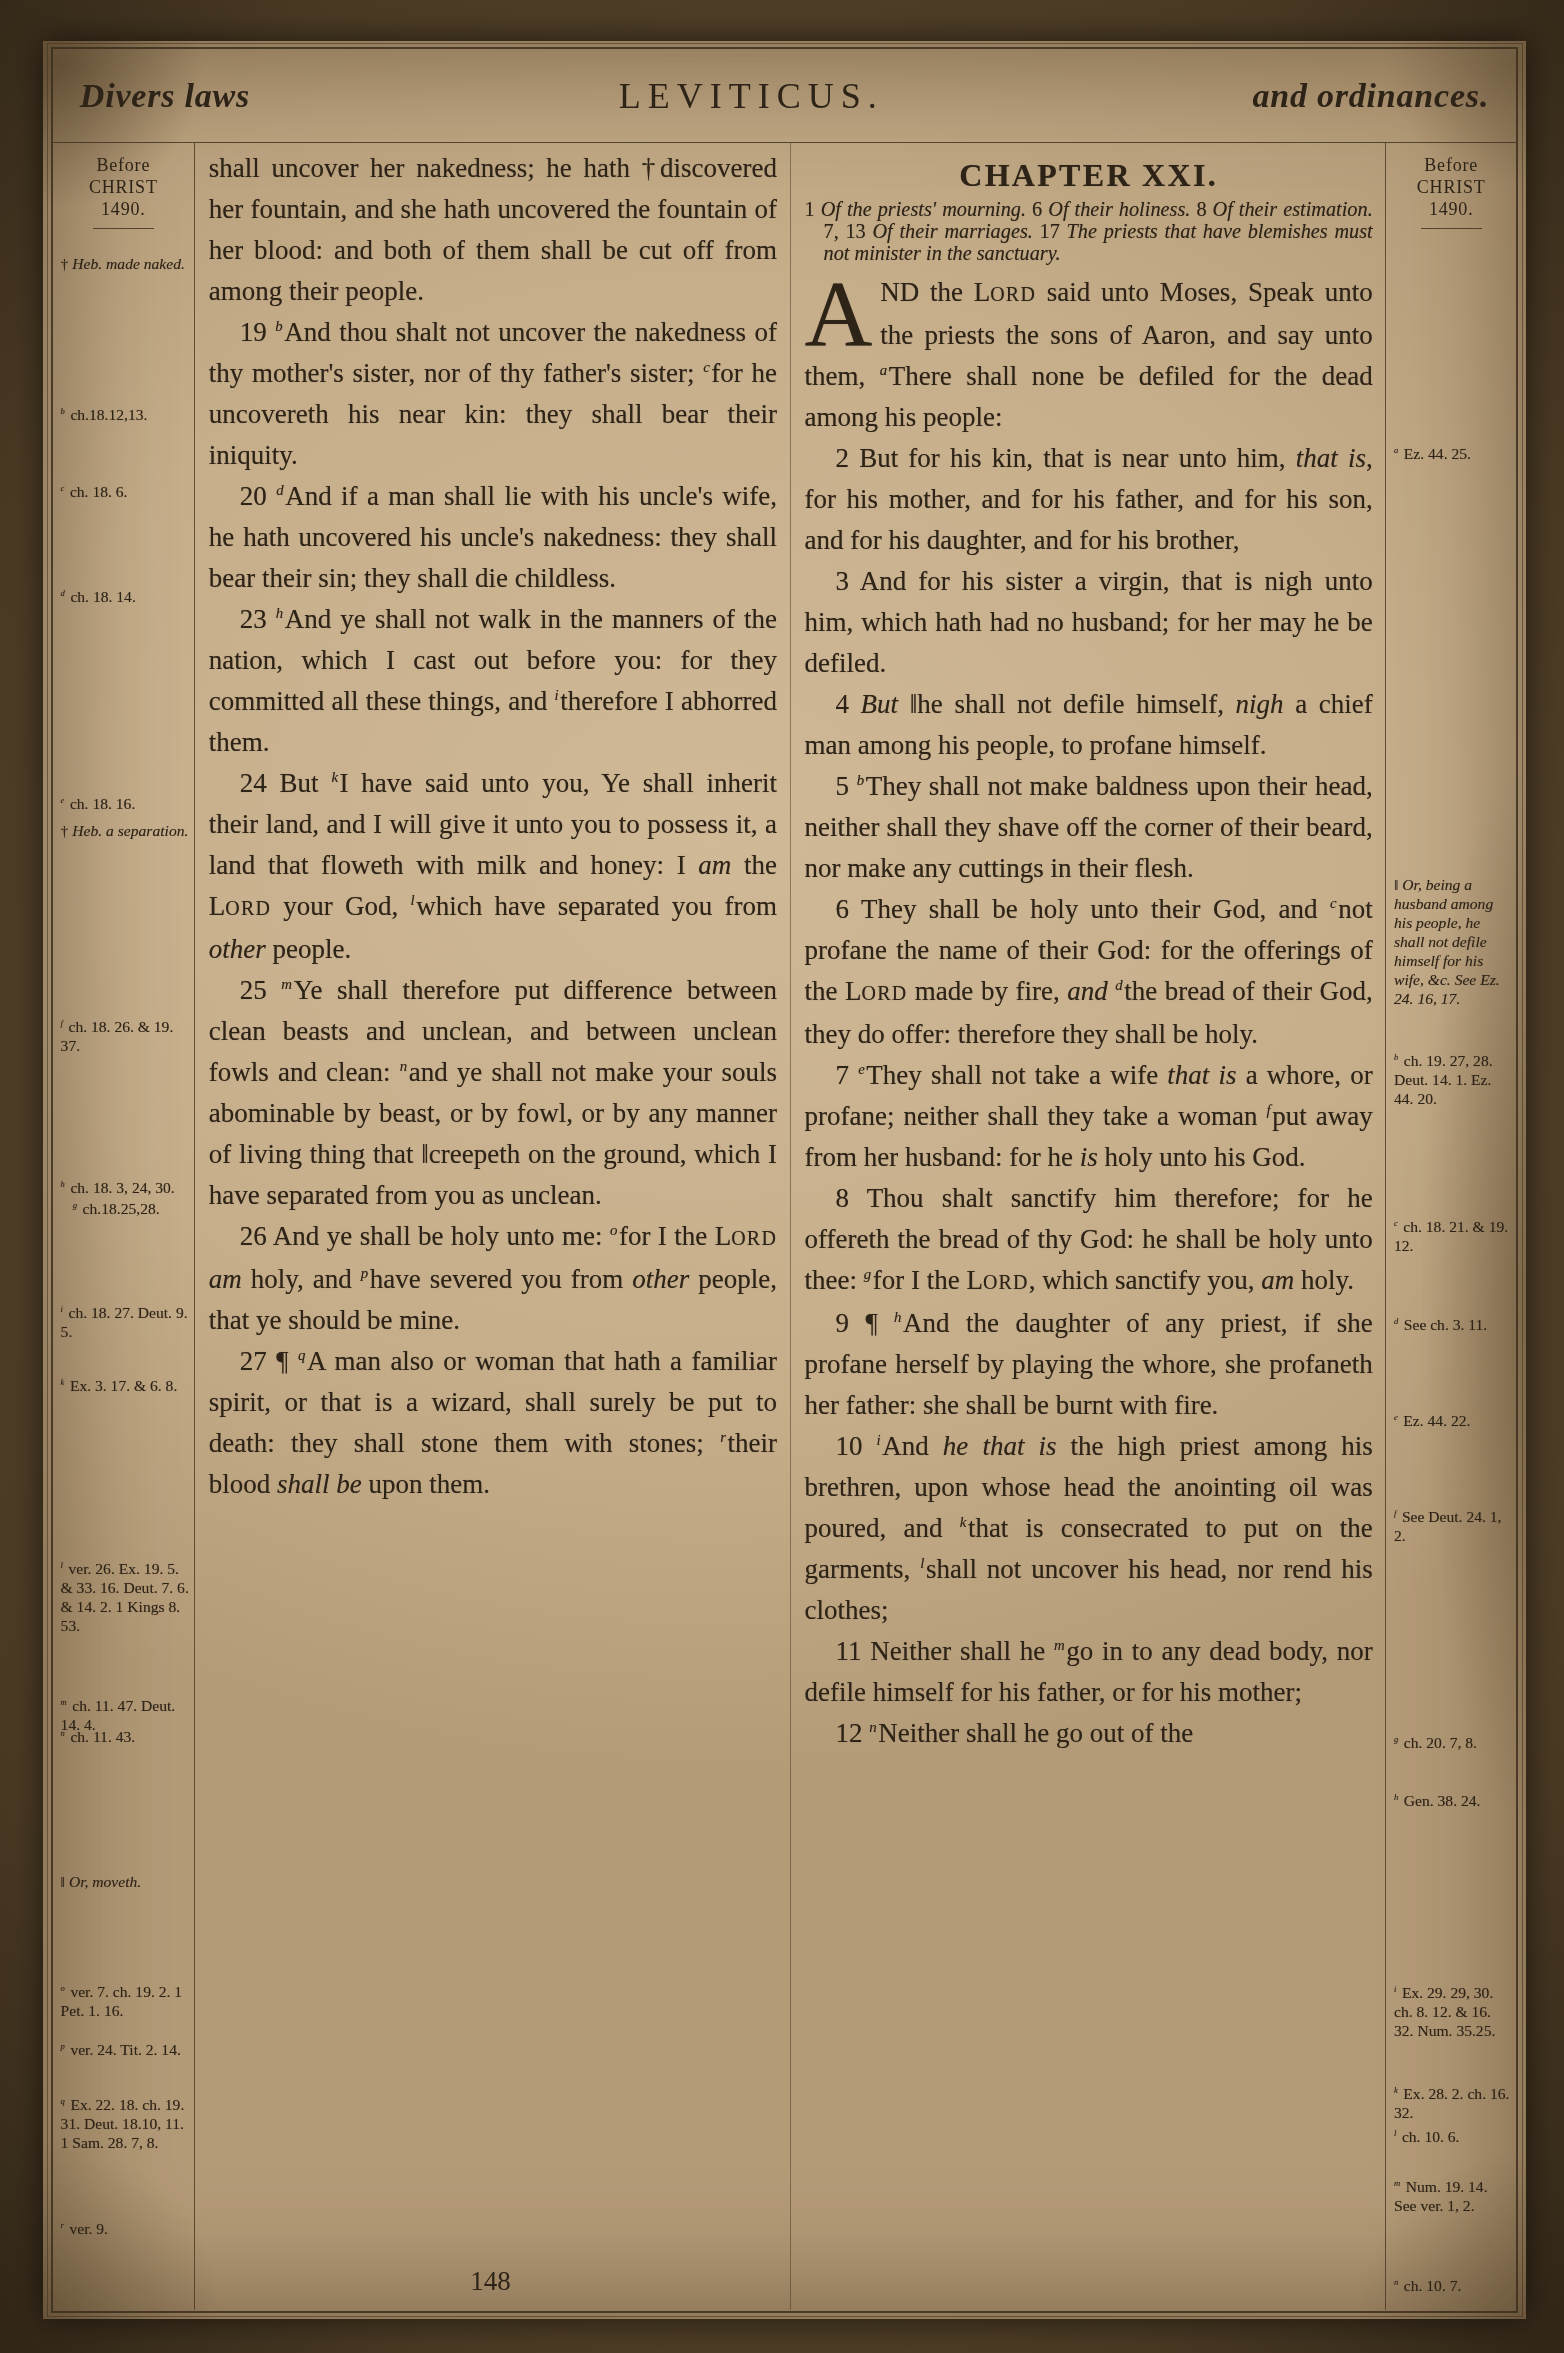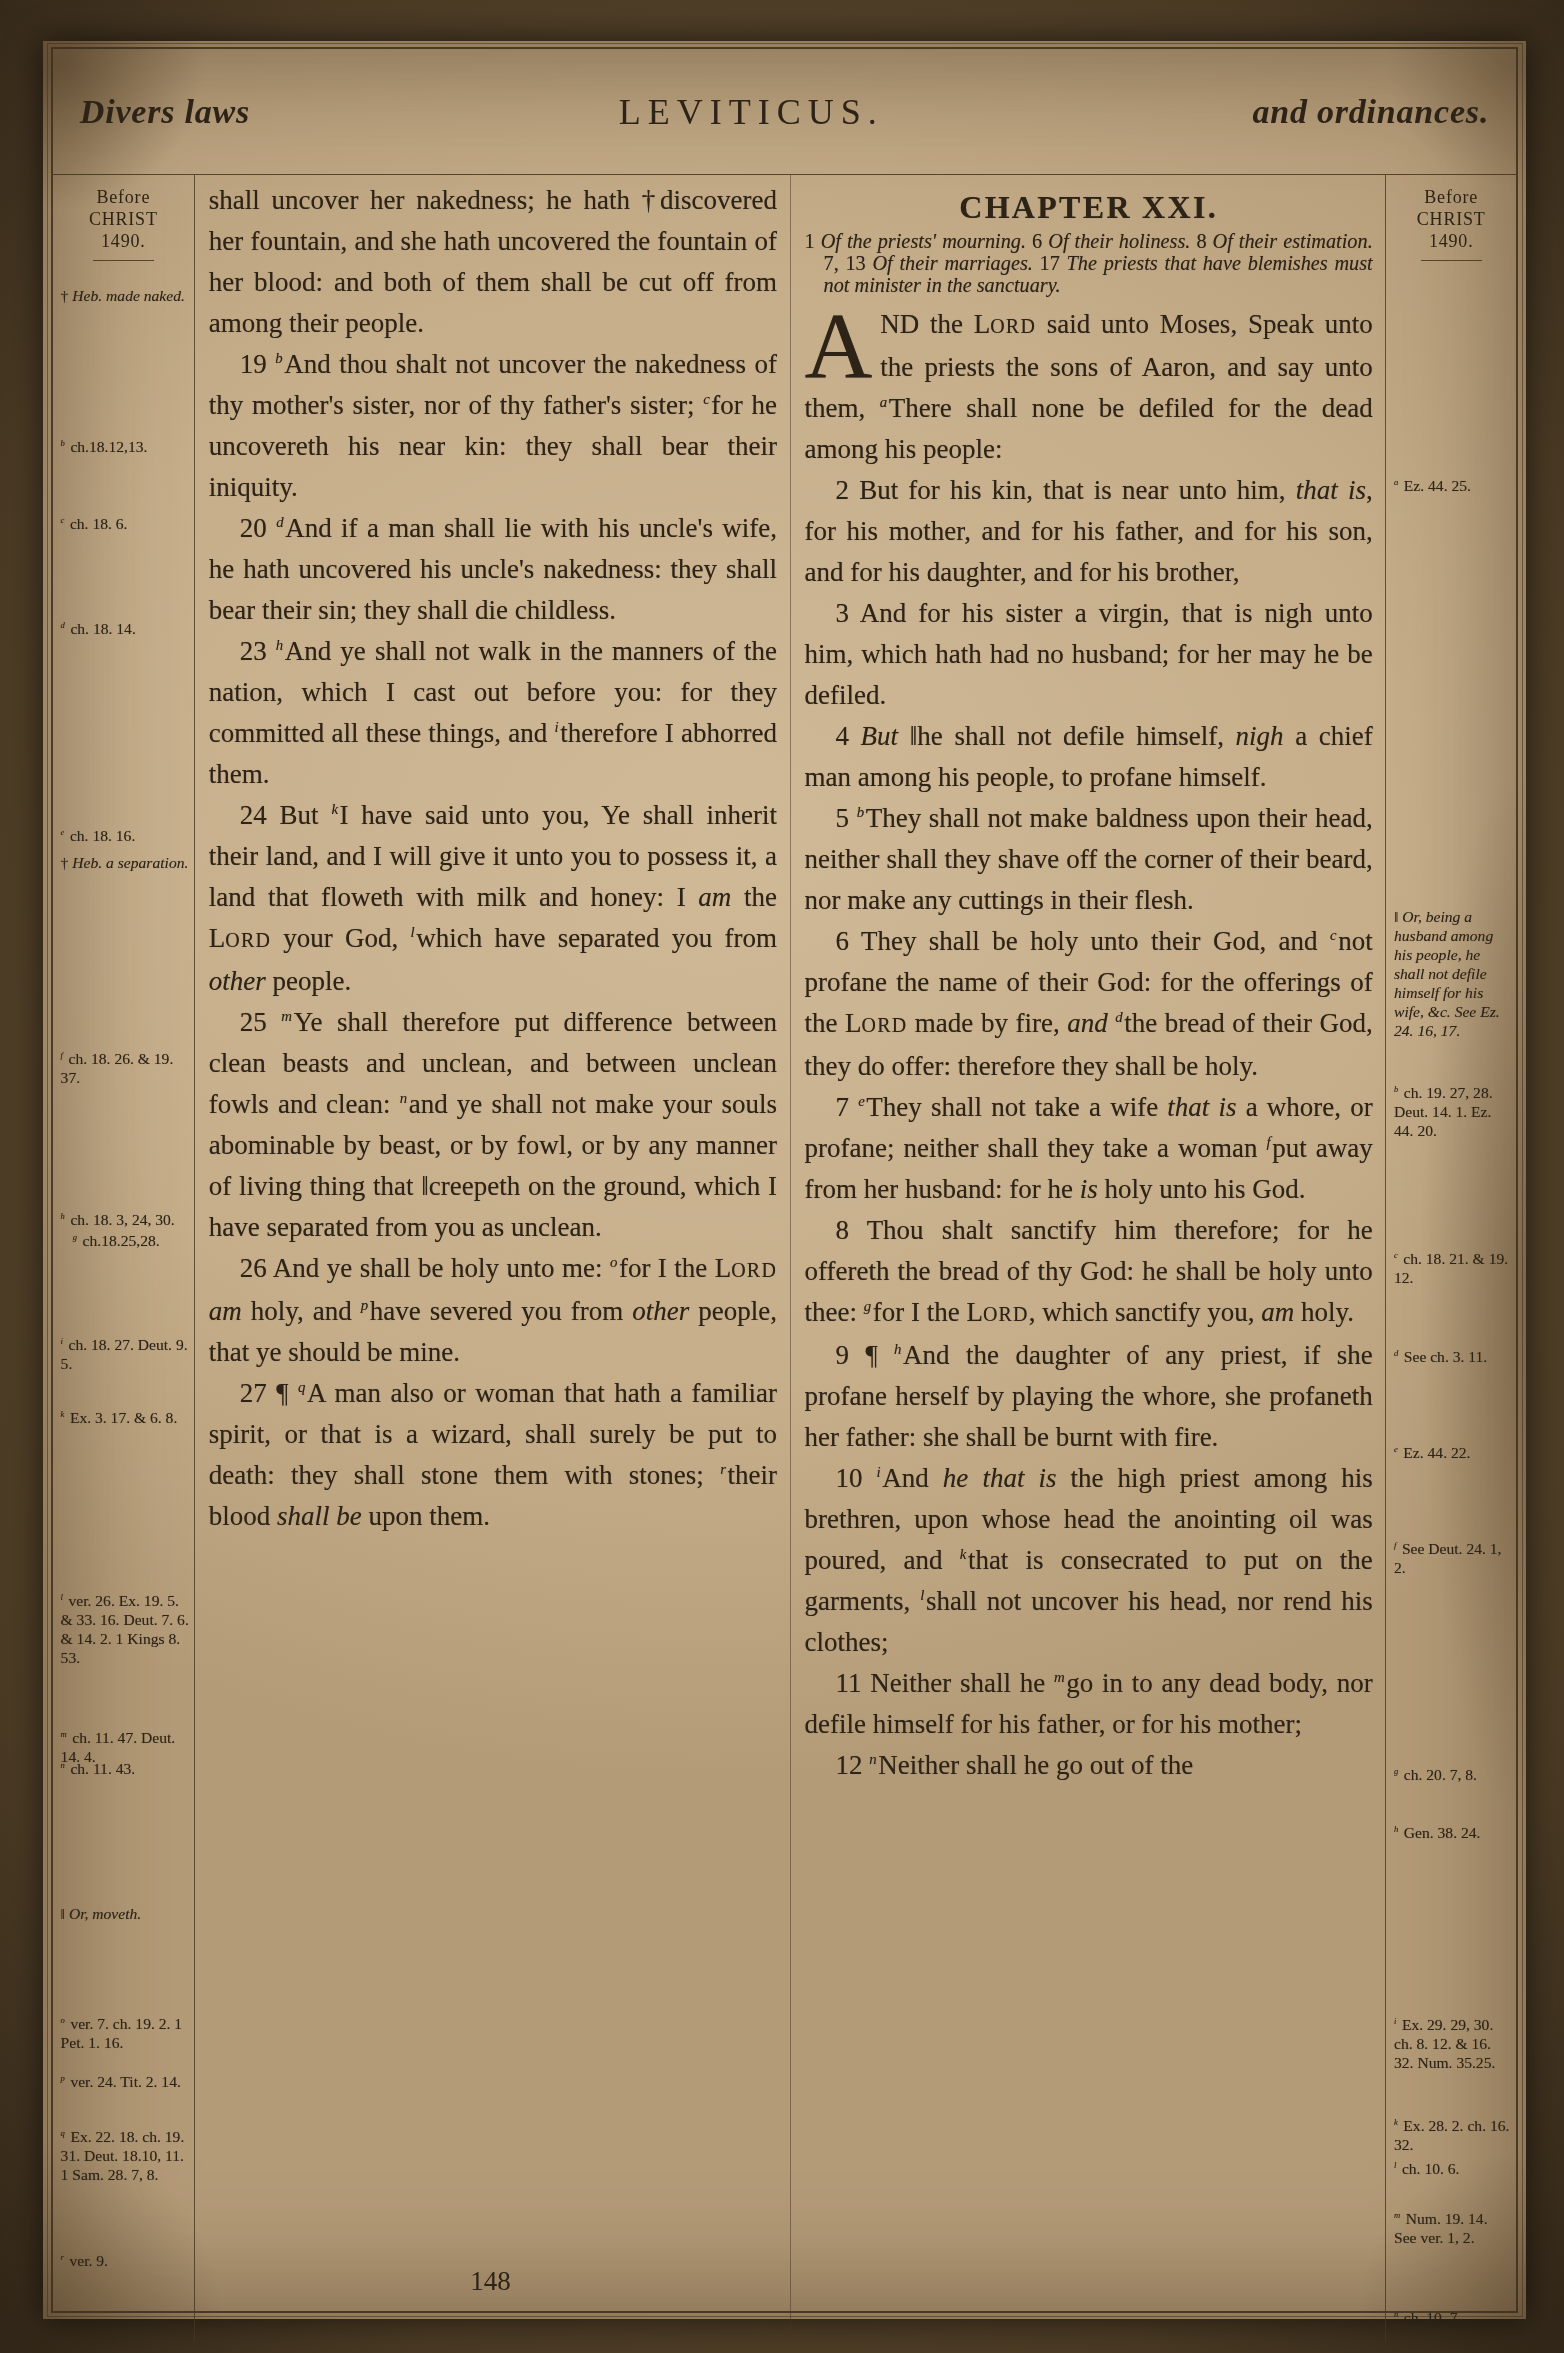--- a/index.html
+++ b/index.html
@@ -29,21 +29,21 @@
   }
   .frame{
     position:absolute;inset:6.3px 7.8px;
     border:2.3px solid rgba(60,46,28,.85);
   }
   .frame::before{
     content:"";position:absolute;inset:-6.3px;border:0.8px solid rgba(60,46,28,.55);
   }
   .running-head{
     height:93px;display:flex;align-items:center;justify-content:space-between;
-    padding:16px 27px;border-bottom:1.6px solid rgba(60,46,28,.8);
+    padding:0 27px;border-bottom:1.6px solid rgba(60,46,28,.8);
   }
   .rh-side{font-style:italic;font-weight:bold;font-size:34px;letter-spacing:0.8px;}
   .rh-center{font-size:36px;letter-spacing:7px;font-weight:500;}
   .columns{
     display:flex;height:calc(100% - 95px);overflow:hidden;
   }
   .margin-col{position:relative;overflow:hidden;}
   .margin-col.left{width:141px;border-right:1.6px solid rgba(70,54,34,.8);}
   .margin-col.right{flex:0 0 130px;border-left:1.6px solid rgba(70,54,34,.8);}
   .main-col{flex:1 1 0;padding:4.7px 12.5px 0 14px;overflow:hidden;

